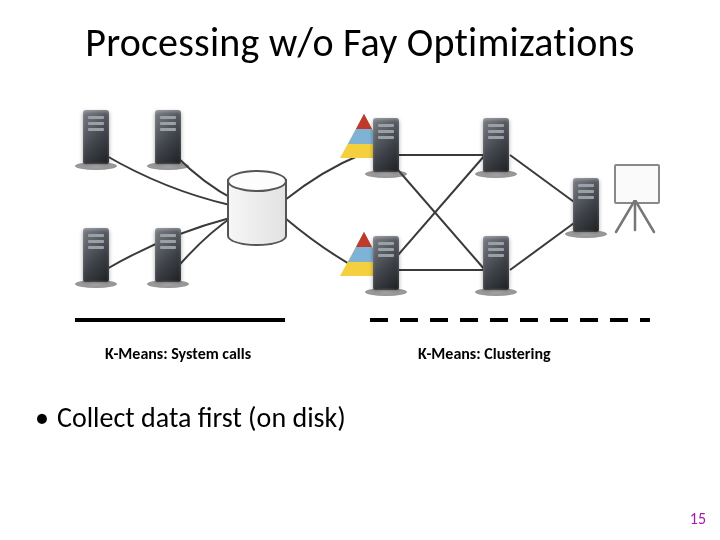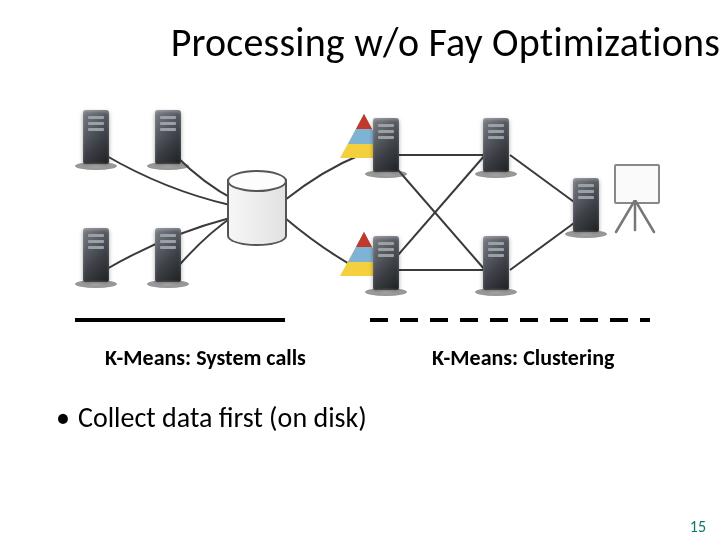--- a/index.html
+++ b/index.html
@@ -15,21 +15,21 @@
   }
   .slide {
     position: absolute;
     inset: 0;
   }
   .title {
     position: absolute;
     top: 18px;
     left: 0;
     right: 0;
-    text-align: right;
+    text-align: center;
     font-size: 40px;
     font-weight: 400;
     letter-spacing: 0.2px;
   }
   .diagram {
     position: absolute;
     top: 100px;
     left: 65px;
     width: 590px;
     height: 220px;
@@ -123,50 +123,50 @@
   }
   .stage-line.solid { left: 75px; width: 210px; }
   .stage-line.dashed {
     left: 370px; width: 280px;
     background: repeating-linear-gradient(90deg, #000 0 18px, transparent 18px 30px);
   }
 
   .stage-label {
     position: absolute;
     top: 344px;
-    font-size: 22px;
+    font-size: 16px;
     font-weight: 700;
   }
   .stage-label.l { left: 105px; }
-  .stage-label.r { left: 432px; }
+  .stage-label.r { left: 418px; }
 
   .bullets {
     position: absolute;
-    left: 56px;
+    left: 35px;
     top: 400px;
     right: 60px;
     font-size: 28px;
     line-height: 1.28;
   }
   .bullets .b1 { padding-left: 22px; position: relative; }
   .bullets .b2 { padding-left: 56px; position: relative; }
   .bullets .b1::before,
   .bullets .b2::before {
     content: "•";
     position: absolute;
     left: 0;
   }
   .bullets .b2::before { left: 34px; }
 
   .pagenum {
     position: absolute;
     right: 14px;
-    bottom: 4px;
+    bottom: 12px;
     font-size: 16px;
-    color: #0f766e;
+    color: #a21caf;
   }
 </style>
 </head>
 <body>
 
 <div class="slide">
 
   <div class="title">Processing w/o Fay Optimizations</div>
 
   <div class="diagram">

